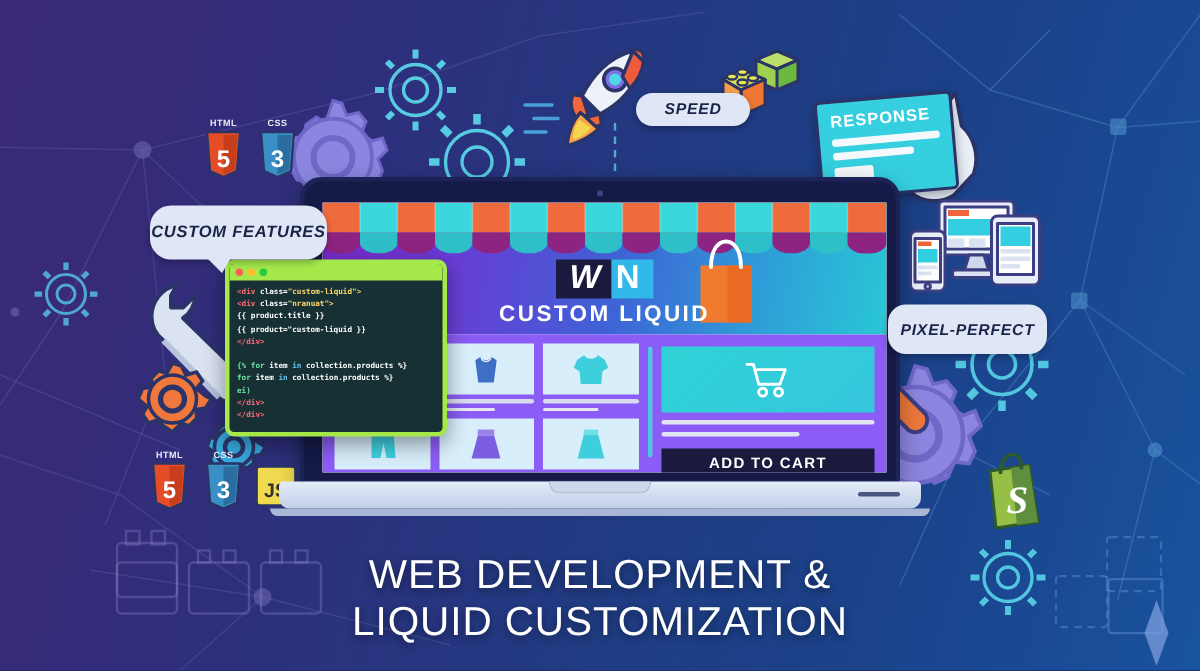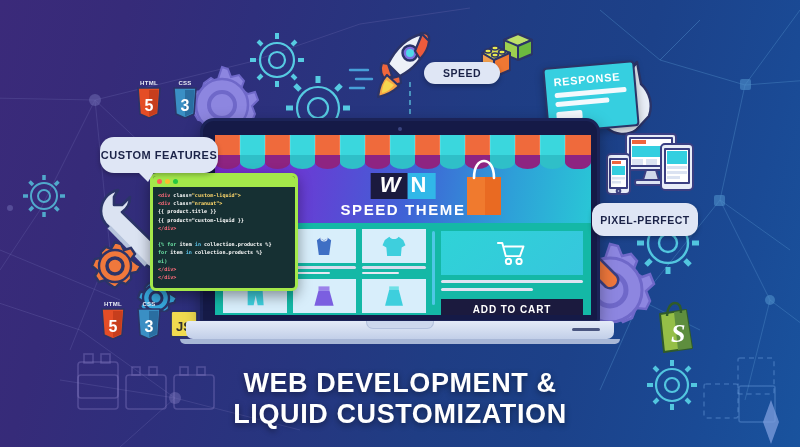--- a/index.html
+++ b/index.html
@@ -22,20 +22,21 @@
   .chip {
     position:absolute;
     background:#dfe6f5;
     color:#1b2348;
     font-weight:bold;
     letter-spacing:.5px;
     display:flex; align-items:center; justify-content:center;
     border-radius:14px;
     box-shadow:0 2px 5px rgba(0,0,0,.28);
     white-space:nowrap;
+    font-style:italic;
   }
 
   
   .rocket { position:absolute; }
 
   
   #laptop { position:absolute; left:200px; top:118px; width:400px; height:230px; }
   .lid {
     position:absolute; left:0; top:0; width:400px; height:205px;
     background:#151a47; border-radius:14px 14px 4px 4px;
@@ -59,21 +60,21 @@
   }
   .logoBox .ln {
     background:#31b7e8; color:#fff; font-weight:bold; font-size:22px;
     padding:1px 9px 3px 3px; line-height:1;
   }
   .heroTitle {
     position:absolute; left:0; top:66px; width:100%; text-align:center;
     color:#fff; font-weight:bold; font-size:15px; letter-spacing:1.6px;
   }
   .bag { position:absolute; }
-  .content { position:absolute; left:0; top:88px; width:100%; height:92px; background:#14b8a6; display:flex; }
+  .content { position:absolute; left:0; top:88px; width:100%; height:92px; background:#8b5cf6; display:flex; }
   .gridCol { width:215px; padding:6px 4px 0 8px; }
   .pgrid { display:grid; grid-template-columns:repeat(3,1fr); gap:5px 6px; }
   .pcard { }
   .pthumb { background:#d8eefb; height:34px; display:flex; align-items:center; justify-content:center; }
   .pline { height:2.5px; background:#d9dced; margin-top:3px; border-radius:2px; }
   .pline.s { width:58%; background:#e6e8f4; }
   .vdiv { width:3px; background:#4ec8e6; margin:8px 6px 10px 2px; border-radius:2px; }
   .detail { flex:1; padding:8px 8px 0 0; }
   .dimg { height:44px; background:linear-gradient(135deg,#2fd3d7,#36c6dd); display:flex;align-items:center;justify-content:center; }
   .dline { height:3px; background:#dfe3f2; margin-top:5px; border-radius:2px; }
@@ -108,21 +109,21 @@
   }
   .tg { color:#ff6b7a; }
   .st { color:#ffd86b; }
   .lq { color:#6ee7a8; }
   .kw { color:#5ec8f0; }
   .pl { color:#ffffff; }
 
   
   #headline {
     position:absolute; left:0; top:368px; width:100%; text-align:center;
-    color:#fff; font-weight:bold; font-size:27px; line-height:31px;
+    color:#fff; font-weight:normal; font-size:27px; line-height:31px;
     letter-spacing:.6px;
     text-shadow:0 2px 6px rgba(0,0,0,.45);
   }
   .badge { position:absolute; }
   .bText { font-size:6px; font-weight:bold; text-align:center; letter-spacing:.3px; }
 </style>
 </head>
 <body>
 
 <div id="stage">
@@ -445,21 +446,21 @@
           <svg class="bag" style="left:246px;top:24px;width:46px;height:58px" viewBox="0 0 46 58">
             <path d="M6 18 h34 v38 h-34 Z" fill="#f07a2e"></path>
             <path d="M24 18 h16 v38 h-16 Z" fill="#e96a22"></path>
             <path d="M13 19 C13 7 18 2 23 2 C28 2 33 7 33 19" fill="none" stroke="#ffffff" stroke-width="2.6" stroke-linecap="round"></path>
           </svg>
 
           <div class="logoBox">
             <span class="lw">W</span>
             <span class="ln">N</span>
           </div>
-          <div class="heroTitle">SPEED THEME</div>
+          <div class="heroTitle">CUSTOM LIQUID</div>
         </div>
 
         <div class="content">
           <div class="gridCol">
             <div class="pgrid">
               <div class="pcard">
                 <div class="pthumb">
                   <svg viewBox="0 0 34 30" style="width:26px;height:24px">
                     <path d="M11 3 L5 7 L2 14 L7 17 L8 28 h18 l1 -11 l5 -3 l-3 -7 l-6 -4 C21 7 13 7 11 3 Z" fill="#3ecfdd"></path>
                   </svg>

